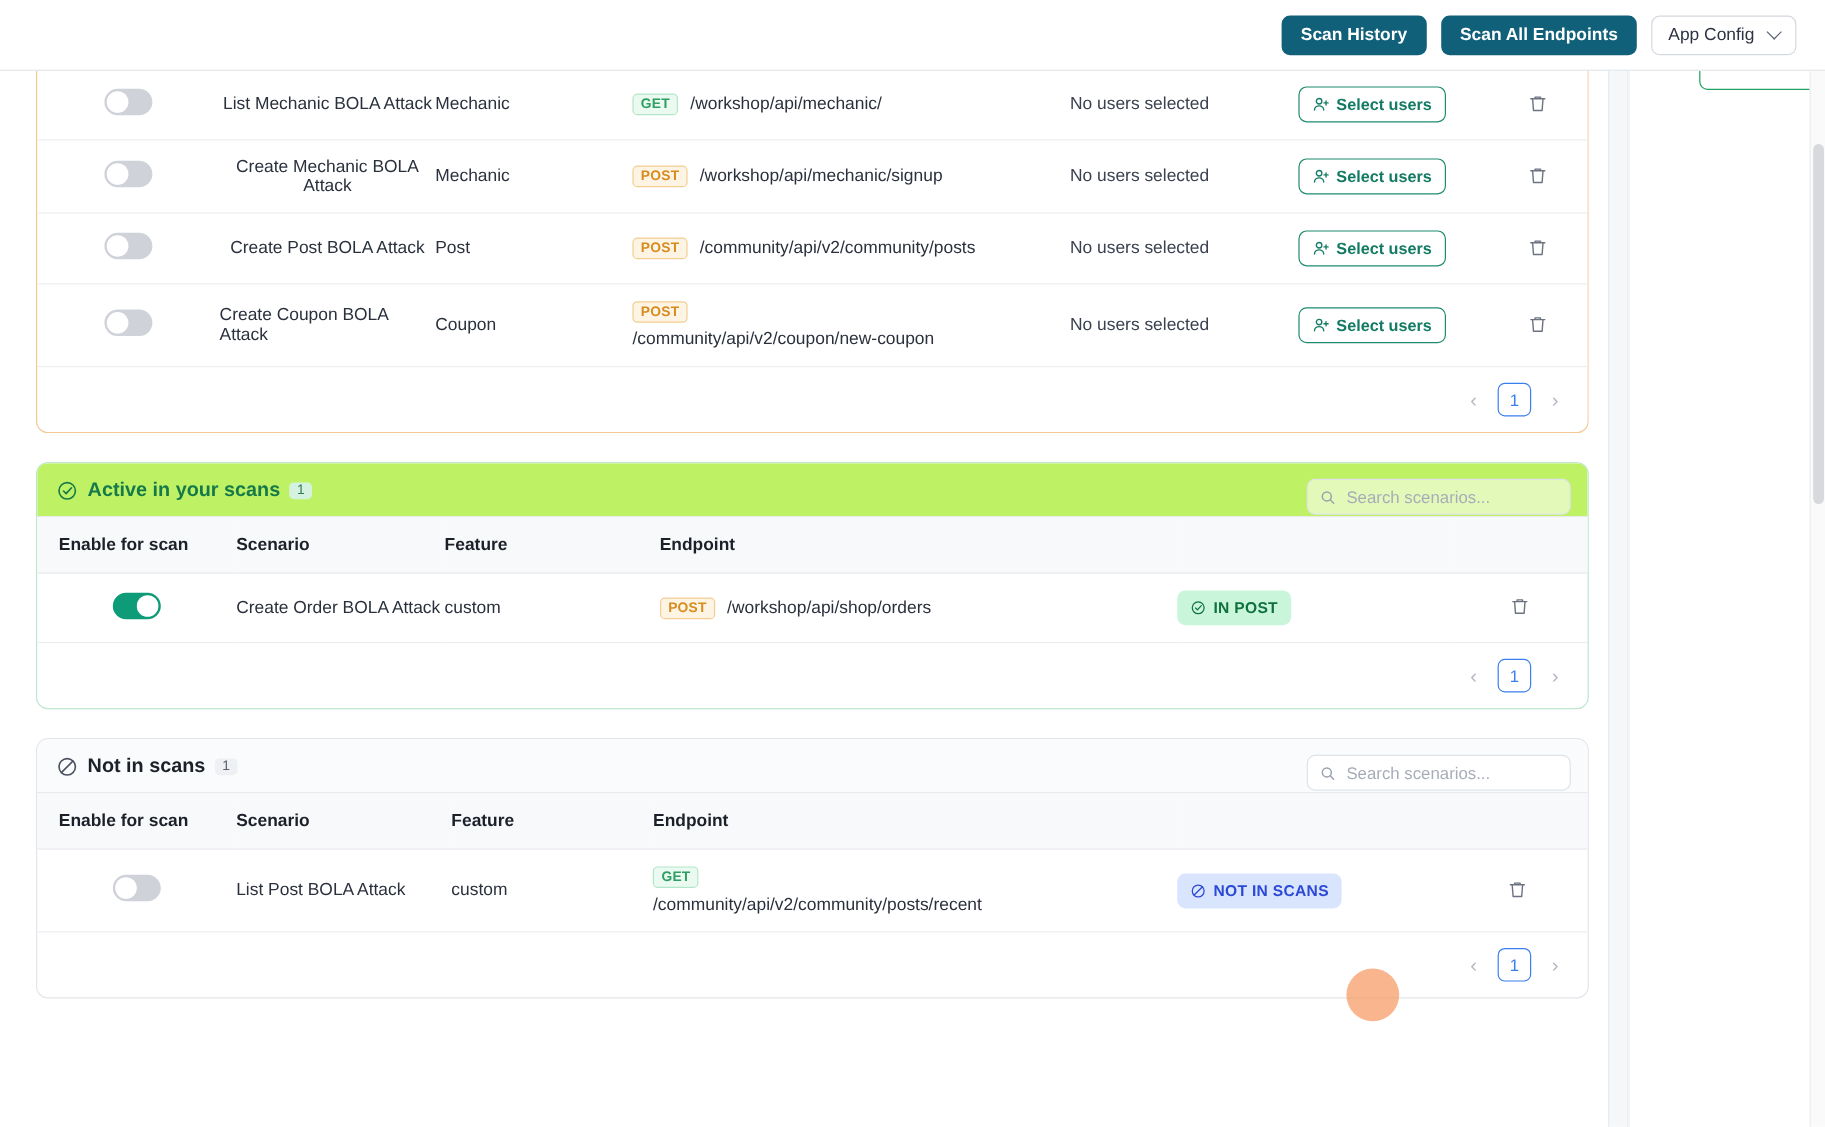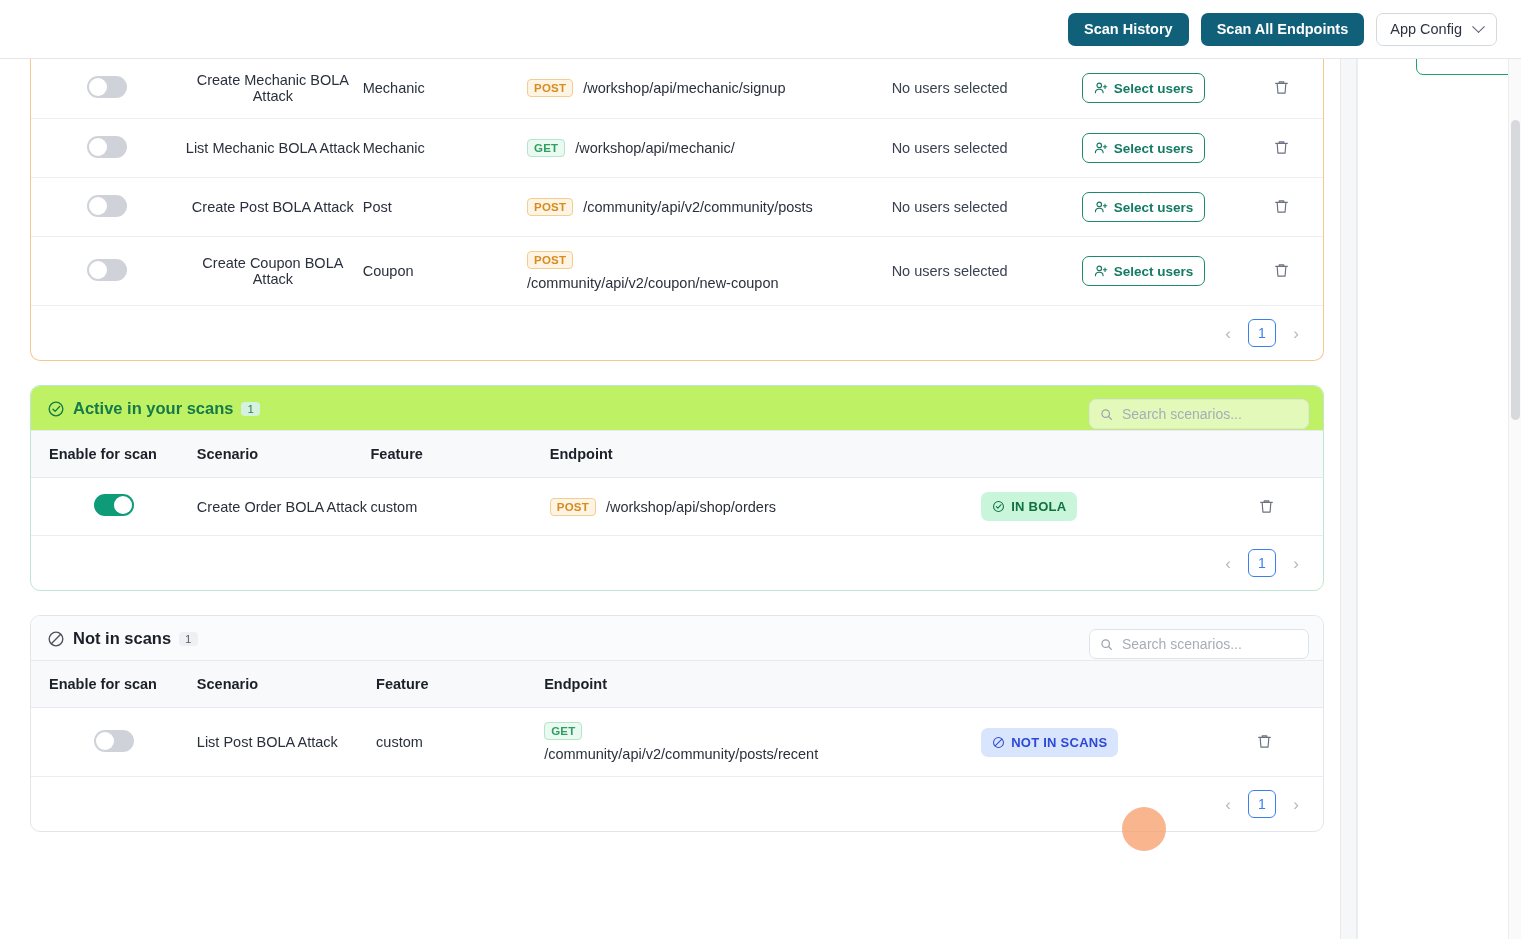--- a/index.html
+++ b/index.html
@@ -259,26 +259,26 @@
           <col style="width:160px">
         <col style="width:355px">
           <col style="width:185px">
           <col style="width:155px">
           <col style="width:80px">
       </colgroup>
       <tbody>
 
         <tr>
           <td style="text-align:center"><span class="toggle"></span></td>
-          <td style="text-align:center"><span>Create Mechanic BOLA Attack</span></td>
+          <td style="text-align:center"><span>List Mechanic BOLA Attack</span></td>
           <td><span>Mechanic</span></td>
           <td>
             <div class="ep-wrap">
-              <span class="method POST">POST</span>
-              <span class="ep-path">/workshop/api/mechanic/signup</span>
+              <span class="method GET">GET</span>
+              <span class="ep-path">/workshop/api/mechanic/</span>
             </div>
           </td>
           <td><span class="muted">No users selected</span></td>
           <td>
             <button class="btn-select">
               <span style="line-height:0;">
                 <svg width="14" height="14" viewBox="0 0 16 16" fill="none" stroke="#137b63" stroke-width="1.3" stroke-linecap="round" stroke-linejoin="round">
                   <circle cx="6" cy="5" r="2.6"></circle>
                     <path d="M1.6 13.4c0-2.4 2-4 4.4-4s4.4 1.6 4.4 4"></path>
                   <path d="M12.6 4.6v4M10.6 6.6h4"></path>
@@ -291,26 +291,26 @@
             <button class="icon-btn">
               <svg width="17" height="17" viewBox="0 0 18 18" fill="none" stroke="#6c7280" stroke-width="1.25" stroke-linecap="round" stroke-linejoin="round">
                 <path d="M2.8 4.6h12.4M6.6 4.6V3.1h4.8v1.5M4.4 4.6l.8 10.3h7.6l.8-10.3"></path>
               </svg>
             </button>
           </td>
         </tr>
 
         <tr>
           <td style="text-align:center"><span class="toggle"></span></td>
-          <td style="text-align:center"><span>List Mechanic BOLA Attack</span></td>
+          <td style="text-align:center"><span>Create Mechanic BOLA Attack</span></td>
           <td><span>Mechanic</span></td>
           <td>
             <div class="ep-wrap">
-              <span class="method GET">GET</span>
-              <span class="ep-path">/workshop/api/mechanic/</span>
+              <span class="method POST">POST</span>
+              <span class="ep-path">/workshop/api/mechanic/signup</span>
             </div>
           </td>
           <td><span class="muted">No users selected</span></td>
           <td>
             <button class="btn-select">
               <span style="line-height:0;">
                 <svg width="14" height="14" viewBox="0 0 16 16" fill="none" stroke="#137b63" stroke-width="1.3" stroke-linecap="round" stroke-linejoin="round">
                   <circle cx="6" cy="5" r="2.6"></circle>
                     <path d="M1.6 13.4c0-2.4 2-4 4.4-4s4.4 1.6 4.4 4"></path>
                   <path d="M12.6 4.6v4M10.6 6.6h4"></path>
@@ -355,21 +355,21 @@
             <button class="icon-btn">
               <svg width="17" height="17" viewBox="0 0 18 18" fill="none" stroke="#6c7280" stroke-width="1.25" stroke-linecap="round" stroke-linejoin="round">
                 <path d="M2.8 4.6h12.4M6.6 4.6V3.1h4.8v1.5M4.4 4.6l.8 10.3h7.6l.8-10.3"></path>
               </svg>
             </button>
           </td>
         </tr>
 
         <tr>
           <td style="text-align:center"><span class="toggle"></span></td>
-          <td style="text-align:center"><span>Create Coupon BOLA Attack</span></td>
+          <td style=""><span>Create Coupon BOLA Attack</span></td>
           <td><span>Coupon</span></td>
           <td>
             <div class="ep-wrap stack">
               <span class="method POST">POST</span>
               <span class="ep-path">/community/api/v2/coupon/new-coupon</span>
             </div>
           </td>
           <td><span class="muted">No users selected</span></td>
           <td>
             <button class="btn-select">
@@ -455,21 +455,21 @@
             </div>
           </td>
           <td>
             <span class="badge in-scans">
               <span style="line-height:0;">
                 <svg width="13" height="13" viewBox="0 0 20 20" fill="none" stroke="#10713f" stroke-width="1.6" stroke-linecap="round" stroke-linejoin="round">
                   <circle cx="10" cy="10" r="7.6"></circle>
                     <path d="M6.6 10.2l2.4 2.4 5-5.4"></path>
                 </svg>
               </span>
-              <span>IN BOLA</span>
+              <span>IN POST</span>
             </span>
           </td>
           <td style="text-align:center">
             <button class="icon-btn">
               <svg width="17" height="17" viewBox="0 0 18 18" fill="none" stroke="#6c7280" stroke-width="1.25" stroke-linecap="round" stroke-linejoin="round">
                 <path d="M2.8 4.6h12.4M6.6 4.6V3.1h4.8v1.5M4.4 4.6l.8 10.3h7.6l.8-10.3"></path>
               </svg>
             </button>
           </td>
         </tr>

